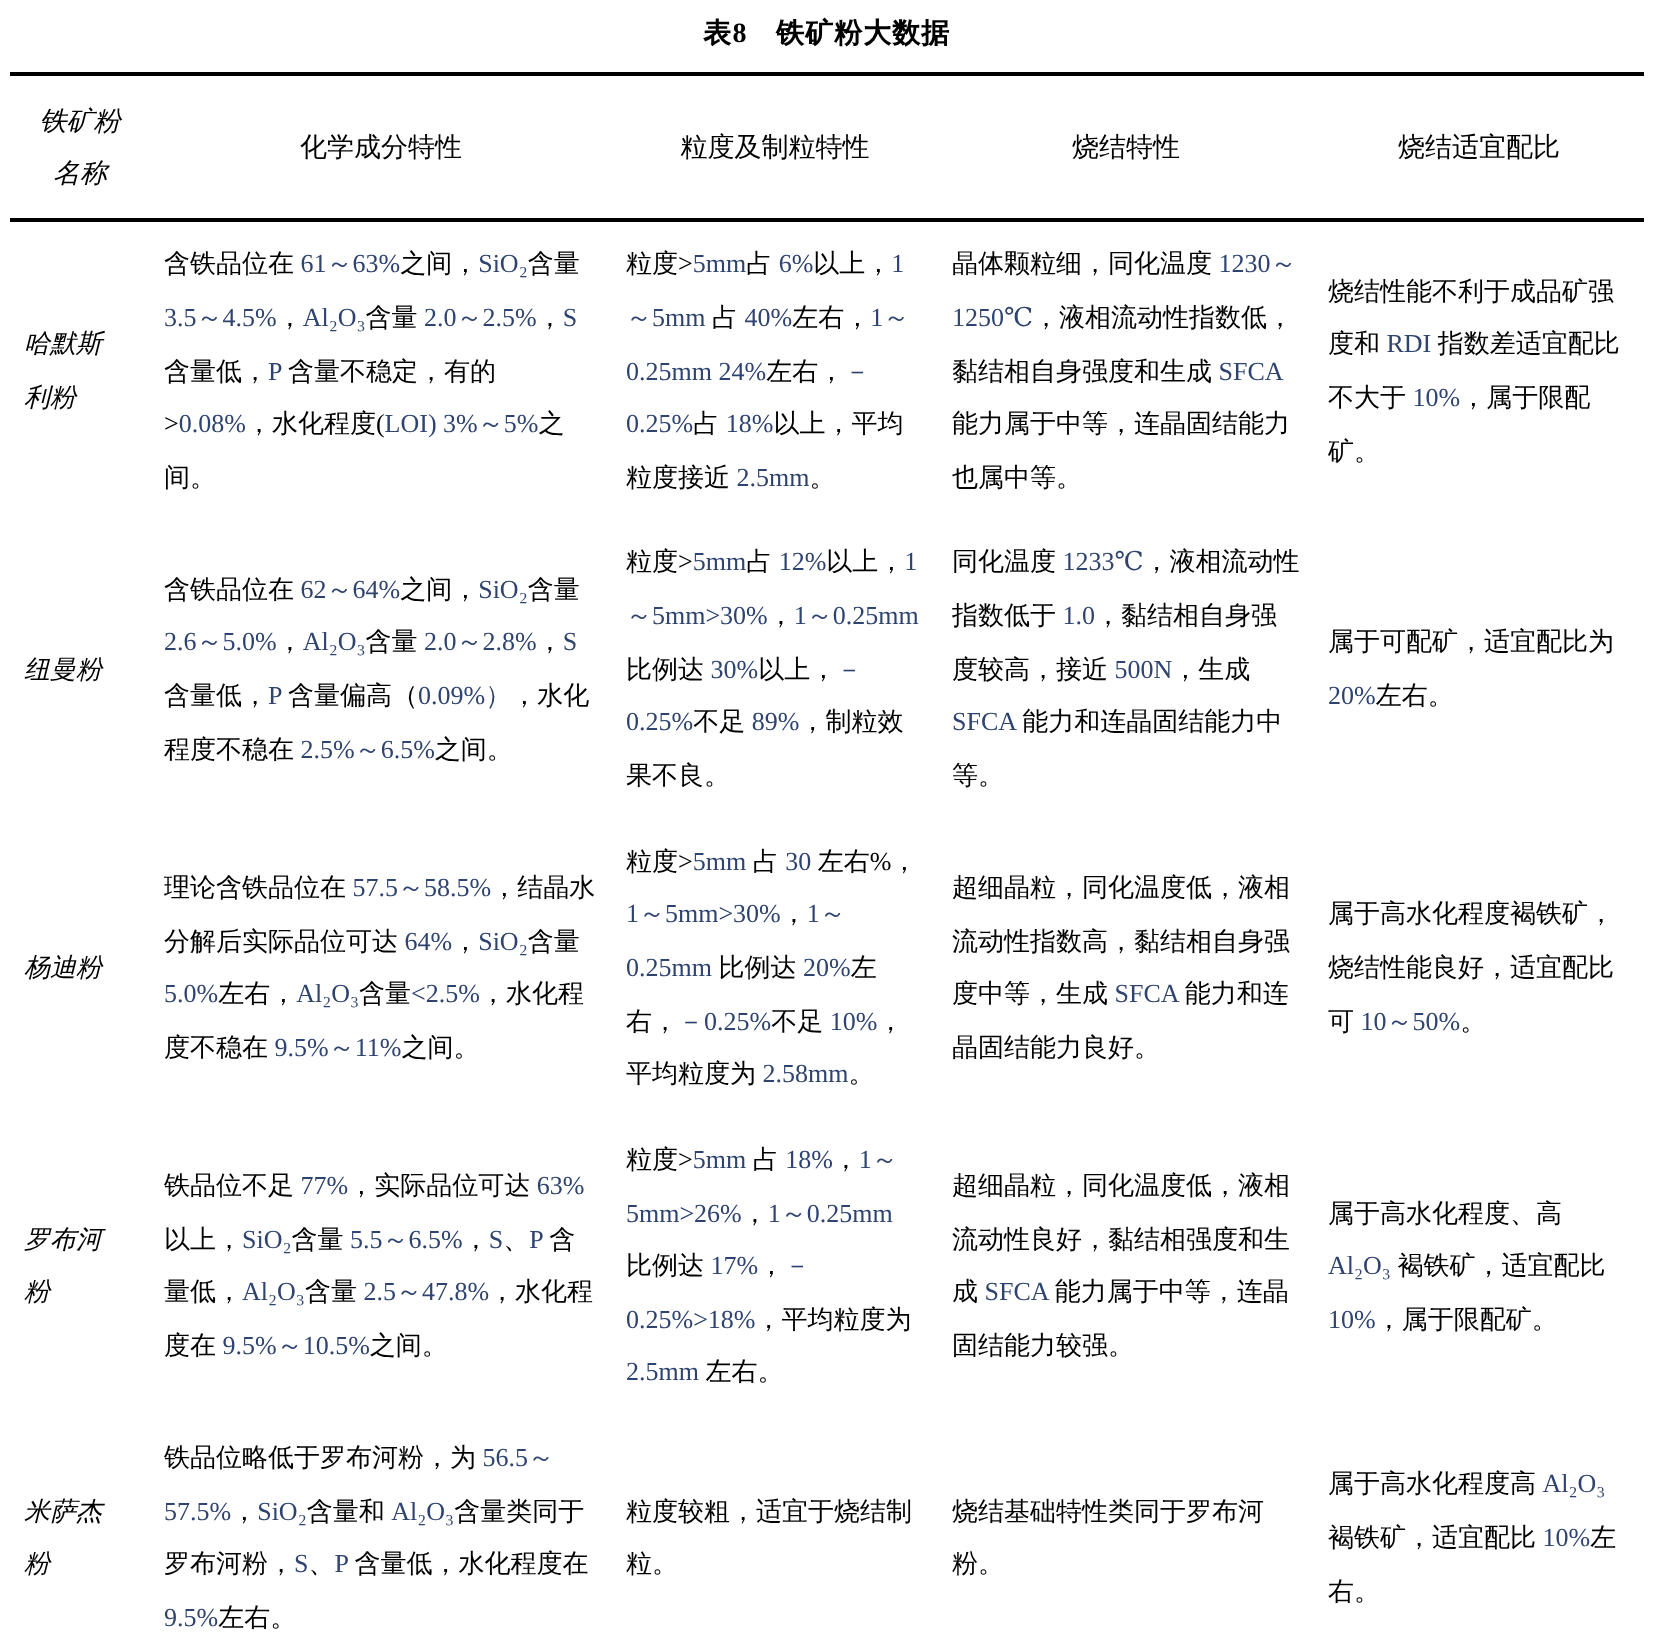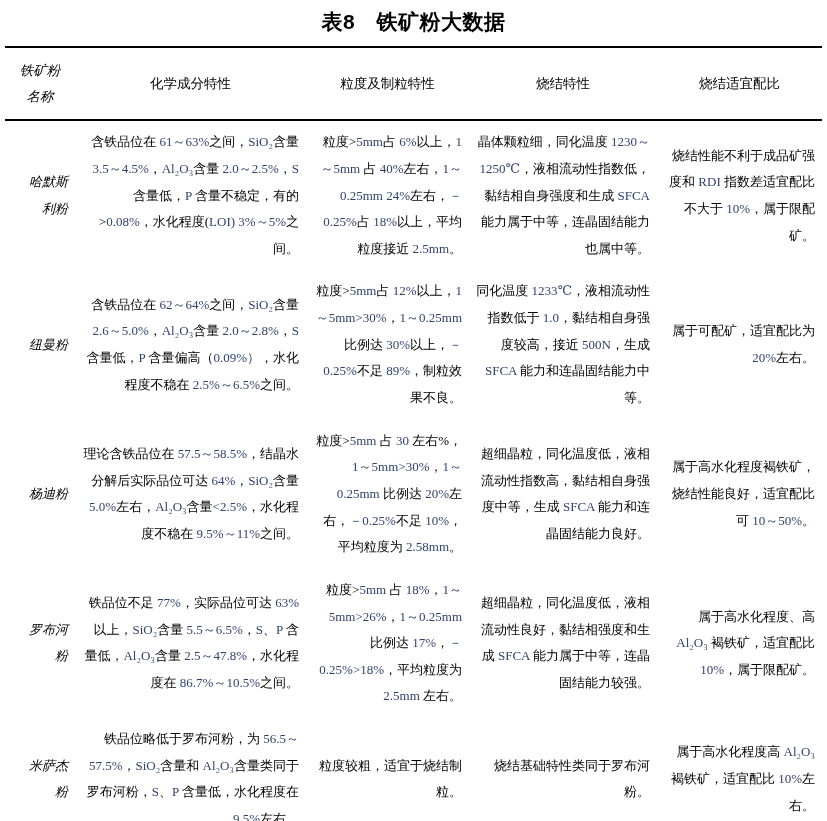--- a/index.html
+++ b/index.html
@@ -8,45 +8,45 @@
     min-height:821px;
     box-sizing:border-box;
     padding:6px 5px 10px 5px;
     background:#fff;
     font-family:"Liberation Serif","DejaVu Serif",serif;
     color:#000;
   }
   .title{
     text-align:center;
     font-weight:700;
-    font-size:21px;
+    font-size:14px;
     margin:2px 0 10px 0;
     letter-spacing:0.5px;
-    font-family:Liberation Sans, sans-serif;
+    font-family:Liberation Serif, serif;
   }
   table.main{
     width:100%;
     border-collapse:collapse;
     table-layout:fixed;
     border-top:2px solid #000;
     border-bottom:2px solid #000;
   }
   thead th{
     border-bottom:2px solid #000;
     font-weight:400;
     font-size:13.5px;
     padding:10px 4px;
     text-align:center;
     vertical-align:middle;
     line-height:1.9;
   }
   tbody td{
     font-size:13px;
     padding:8px 7px;
-    text-align:right;
+    text-align:left;
     vertical-align:middle;
     line-height:2.05;
   }
   .pre{white-space:pre-line;font-style:italic;}
   .num{color:var(--latin-accent,#2e4370);}
 </style>
 </head>
 <body>
 
 <div class="page">
@@ -92,21 +92,21 @@
     <td class="pre">杨迪粉</td>
     <td class="rich">理论含铁品位在 <span class="num">57.5～58.5%</span>，结晶水分解后实际品位可达 <span class="num">64%</span>，<span class="num">SiO₂</span>含量 <span class="num">5.0%</span>左右，<span class="num">Al₂O₃</span>含量<span class="num">&lt;2.5%</span>，水化程度不稳在 <span class="num">9.5%～11%</span>之间。</td>
     <td class="rich">粒度&gt;<span class="num">5mm </span>占 <span class="num">30 </span>左右%，<span class="num">1～5mm&gt;30%</span>，<span class="num">1～0.25mm </span>比例达 <span class="num">20%</span>左右，<span class="num">－0.25%</span>不足 <span class="num">10%</span>，平均粒度为 <span class="num">2.58mm</span>。</td>
     <td class="rich">超细晶粒，同化温度低，液相流动性指数高，黏结相自身强度中等，生成 <span class="num">SFCA </span>能力和连晶固结能力良好。</td>
     <td class="rich">属于高水化程度褐铁矿，烧结性能良好，适宜配比可 <span class="num">10～50%</span>。</td>
   </tr>
 
   <tr>
     <td class="pre">罗布河
 粉</td>
-    <td class="rich">铁品位不足 <span class="num">77%</span>，实际品位可达 <span class="num">63%</span>以上，<span class="num">SiO₂</span>含量 <span class="num">5.5～6.5%</span>，<span class="num">S</span>、<span class="num">P </span>含量低，<span class="num">Al₂O₃</span>含量 <span class="num">2.5～47.8%</span>，水化程度在 <span class="num">86.7%～10.5%</span>之间。</td>
+    <td class="rich">铁品位不足 <span class="num">77%</span>，实际品位可达 <span class="num">63%</span>以上，<span class="num">SiO₂</span>含量 <span class="num">5.5～6.5%</span>，<span class="num">S</span>、<span class="num">P </span>含量低，<span class="num">Al₂O₃</span>含量 <span class="num">2.5～47.8%</span>，水化程度在 <span class="num">9.5%～10.5%</span>之间。</td>
     <td class="rich">粒度&gt;<span class="num">5mm </span>占 <span class="num">18%</span>，<span class="num">1～5mm&gt;26%</span>，<span class="num">1～0.25mm </span>比例达 <span class="num">17%</span>，<span class="num">－0.25%&gt;18%</span>，平均粒度为 <span class="num">2.5mm </span>左右。</td>
     <td class="rich">超细晶粒，同化温度低，液相流动性良好，黏结相强度和生成 <span class="num">SFCA </span>能力属于中等，连晶固结能力较强。</td>
     <td class="rich">属于高水化程度、高 <span class="num">Al₂O₃ </span>褐铁矿，适宜配比 <span class="num">10%</span>，属于限配矿。</td>
   </tr>
 
   <tr>
     <td class="pre">米萨杰
 粉</td>
     <td class="rich">铁品位略低于罗布河粉，为 <span class="num">56.5～57.5%</span>，<span class="num">SiO₂</span>含量和 <span class="num">Al₂O₃</span>含量类同于罗布河粉，<span class="num">S</span>、<span class="num">P </span>含量低，水化程度在 <span class="num">9.5%</span>左右。</td>
     <td class="rich">粒度较粗，适宜于烧结制粒。</td>

